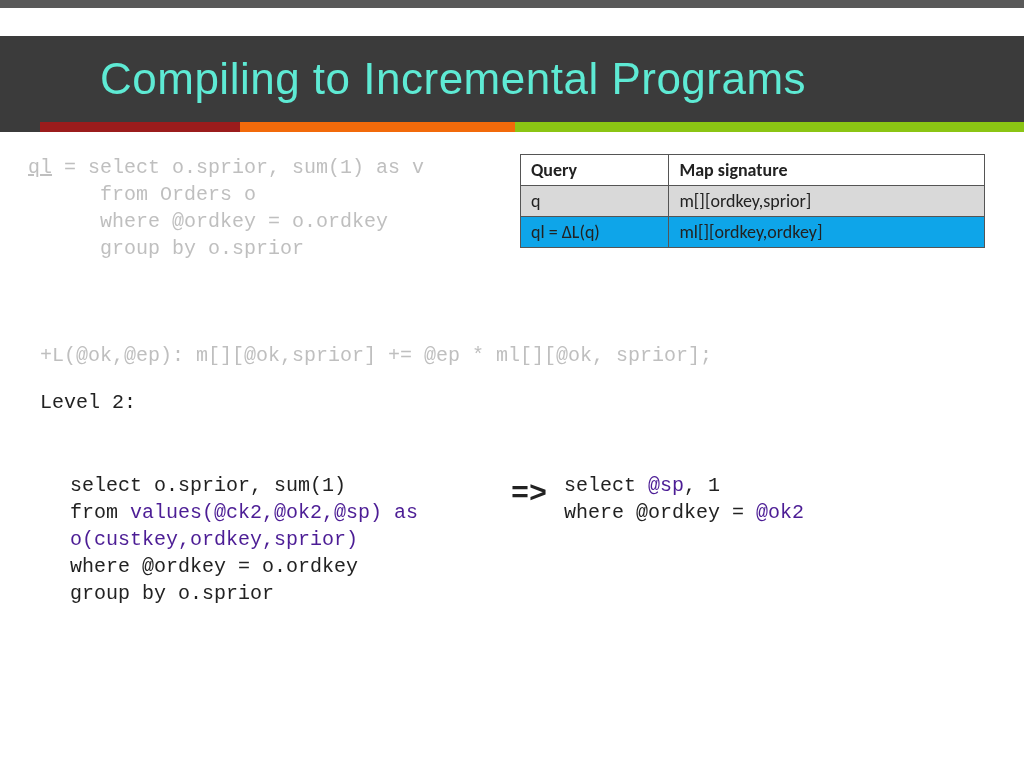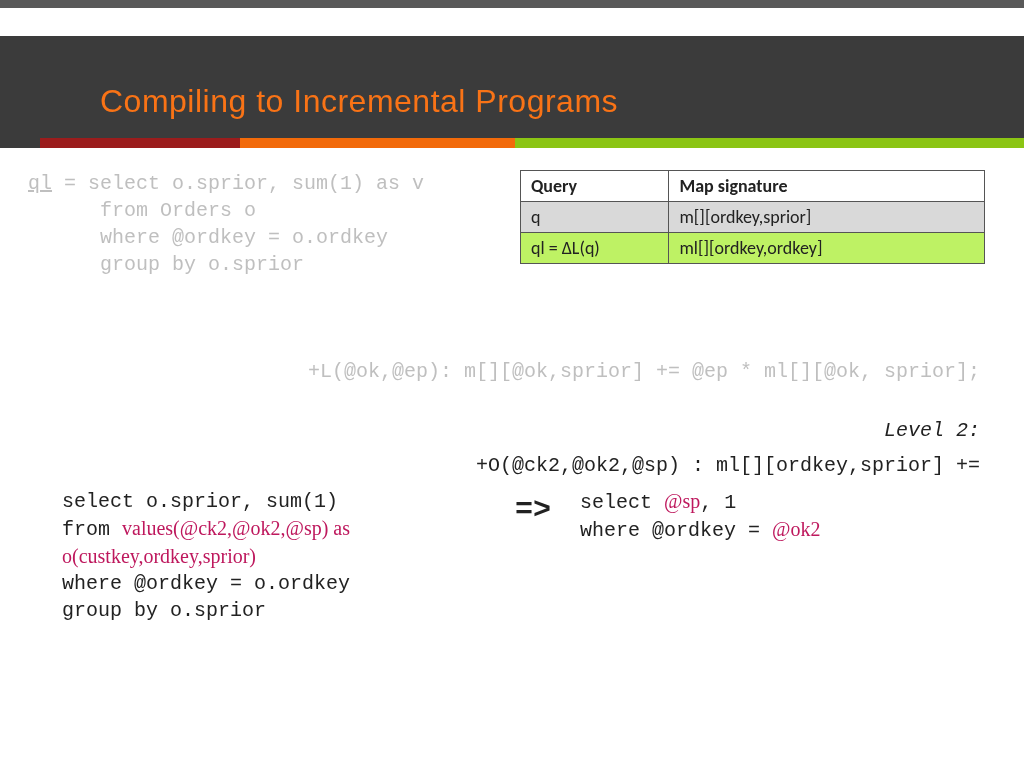--- a/index.html
+++ b/index.html
@@ -1,51 +1,51 @@
 <!DOCTYPE html>
 <html><head>
 <meta charset="utf-8">
 <style>
   * { box-sizing: border-box; margin: 0; padding: 0; }
   html, body { width: 1024px; height: 768px; font-family: "Segoe UI", "Calibri Light", Arial, sans-serif; background: #fff; color: #222; }
   .slide { width: 1024px; height: 768px; position: relative; }
   .topbar-thin { height: 8px; width: 100%; background: #595959; }
   .topbar-gap  { height: 28px; width: 100%; background: #fff; }
   .titlebar    { width: 100%; background: #3b3b3b; padding: 18px 40px 18px 100px; }
-  .title       { color: #f97316; font-size: 32px; font-weight: 300; letter-spacing: 0.5px; margin-top: 29px; }
+  .title       { color: #5eead4; font-size: 44px; font-weight: 300; letter-spacing: 0.5px; }
   .accentbar   { display: flex; width: 100%; }
   .accentbar > div { height: 10px; }
   .acc-dark   { background: #3b3b3b; width: 40px; }
   .acc-red    { background: #9b1c1c; width: 200px; }
   .acc-orange { background: #f26a0a; width: 275px; }
   .acc-green  { background: #8bc514; flex: 1; }
 
   .content { position: relative; padding: 22px 40px 0 40px; }
 
   .mono { font-family: "Courier New", monospace; font-size: 20px; line-height: 1.35; }
   .faded { color: #bfbfbf; }
-  .orange { color: #be185d; font-family: Liberation Serif, serif; }
+  .orange { color: #4c1d95; }
   .underline { text-decoration: underline; }
   .bold { font-weight: bold; }
 
   .ql { position: absolute; left: 28px; top: 22px; width: 470px; }
   .ql .indent { padding-left: 72px; }
 
   .tbl-wrap { position: absolute; left: 520px; top: 22px; width: 465px; }
-  table { border-collapse: collapse; width: 100%; background: #bef264; }
+  table { border-collapse: collapse; width: 100%; background: #0ea5e9; }
   th, td { border: 1px solid #555; padding: 4px 10px; font-size: 18px; text-align: left; font-family: "Calibri", Arial, sans-serif; }
   th { font-weight: bold; background: #fff; }
   tr.hl td { background: #d9d9d9; }
   col.c1 { width: 32%; }
 
-  .mid { position: absolute; left: 40px; top: 210px; width: 940px; text-align: right; }
-  .level2 { margin-top: 32px; font-style: italic; }
+  .mid { position: absolute; left: 40px; top: 210px; width: 940px; }
+  .level2 { margin-top: 20px; }
   .rule-head { margin-top: 8px; }
 
-  .low { position: absolute; left: 32px; top: 340px; width: 940px; display: flex; align-items: flex-start; gap: 16px; }
+  .low { position: absolute; left: 40px; top: 340px; width: 940px; display: flex; align-items: flex-start; gap: 4px; }
   .low-left { width: 460px; padding-left: 30px; }
   .arrow { width: 50px; text-align: center; font-size: 30px; font-weight: 700; margin-top: 2px; }
   .low-right { flex: 1; padding-left: 6px; }
   .low-left div, .low-right div { line-height: 1.35; }
 </style>
 </head>
 <body>
 
 <div class="slide">
 
@@ -91,21 +91,20 @@
           <td>ql = ΔL(q)</td>
           <td>ml[][ordkey,ordkey]</td>
         </tr>
       </tbody>
         </table>
     </div>
 
     <div class="mid mono">
       <div class="faded">+L(@ok,@ep): m[][@ok,sprior] += @ep * ml[][@ok, sprior];</div>
       <div class="level2">Level 2:</div>
-      <div class="rule-head">+O(@ck2,@ok2,@sp) : ml[][ordkey,sprior] +=</div>
     </div>
 
     <div class="low mono">
       <div class="low-left">
         <div>select o.sprior, sum(1)</div>
         <div><span>from  </span><span class="orange">values(@ck2,@ok2,@sp) as</span></div>
         <div class="orange">o(custkey,ordkey,sprior)</div>
         <div>where @ordkey = o.ordkey</div>
         <div>group by o.sprior</div>
       </div>

